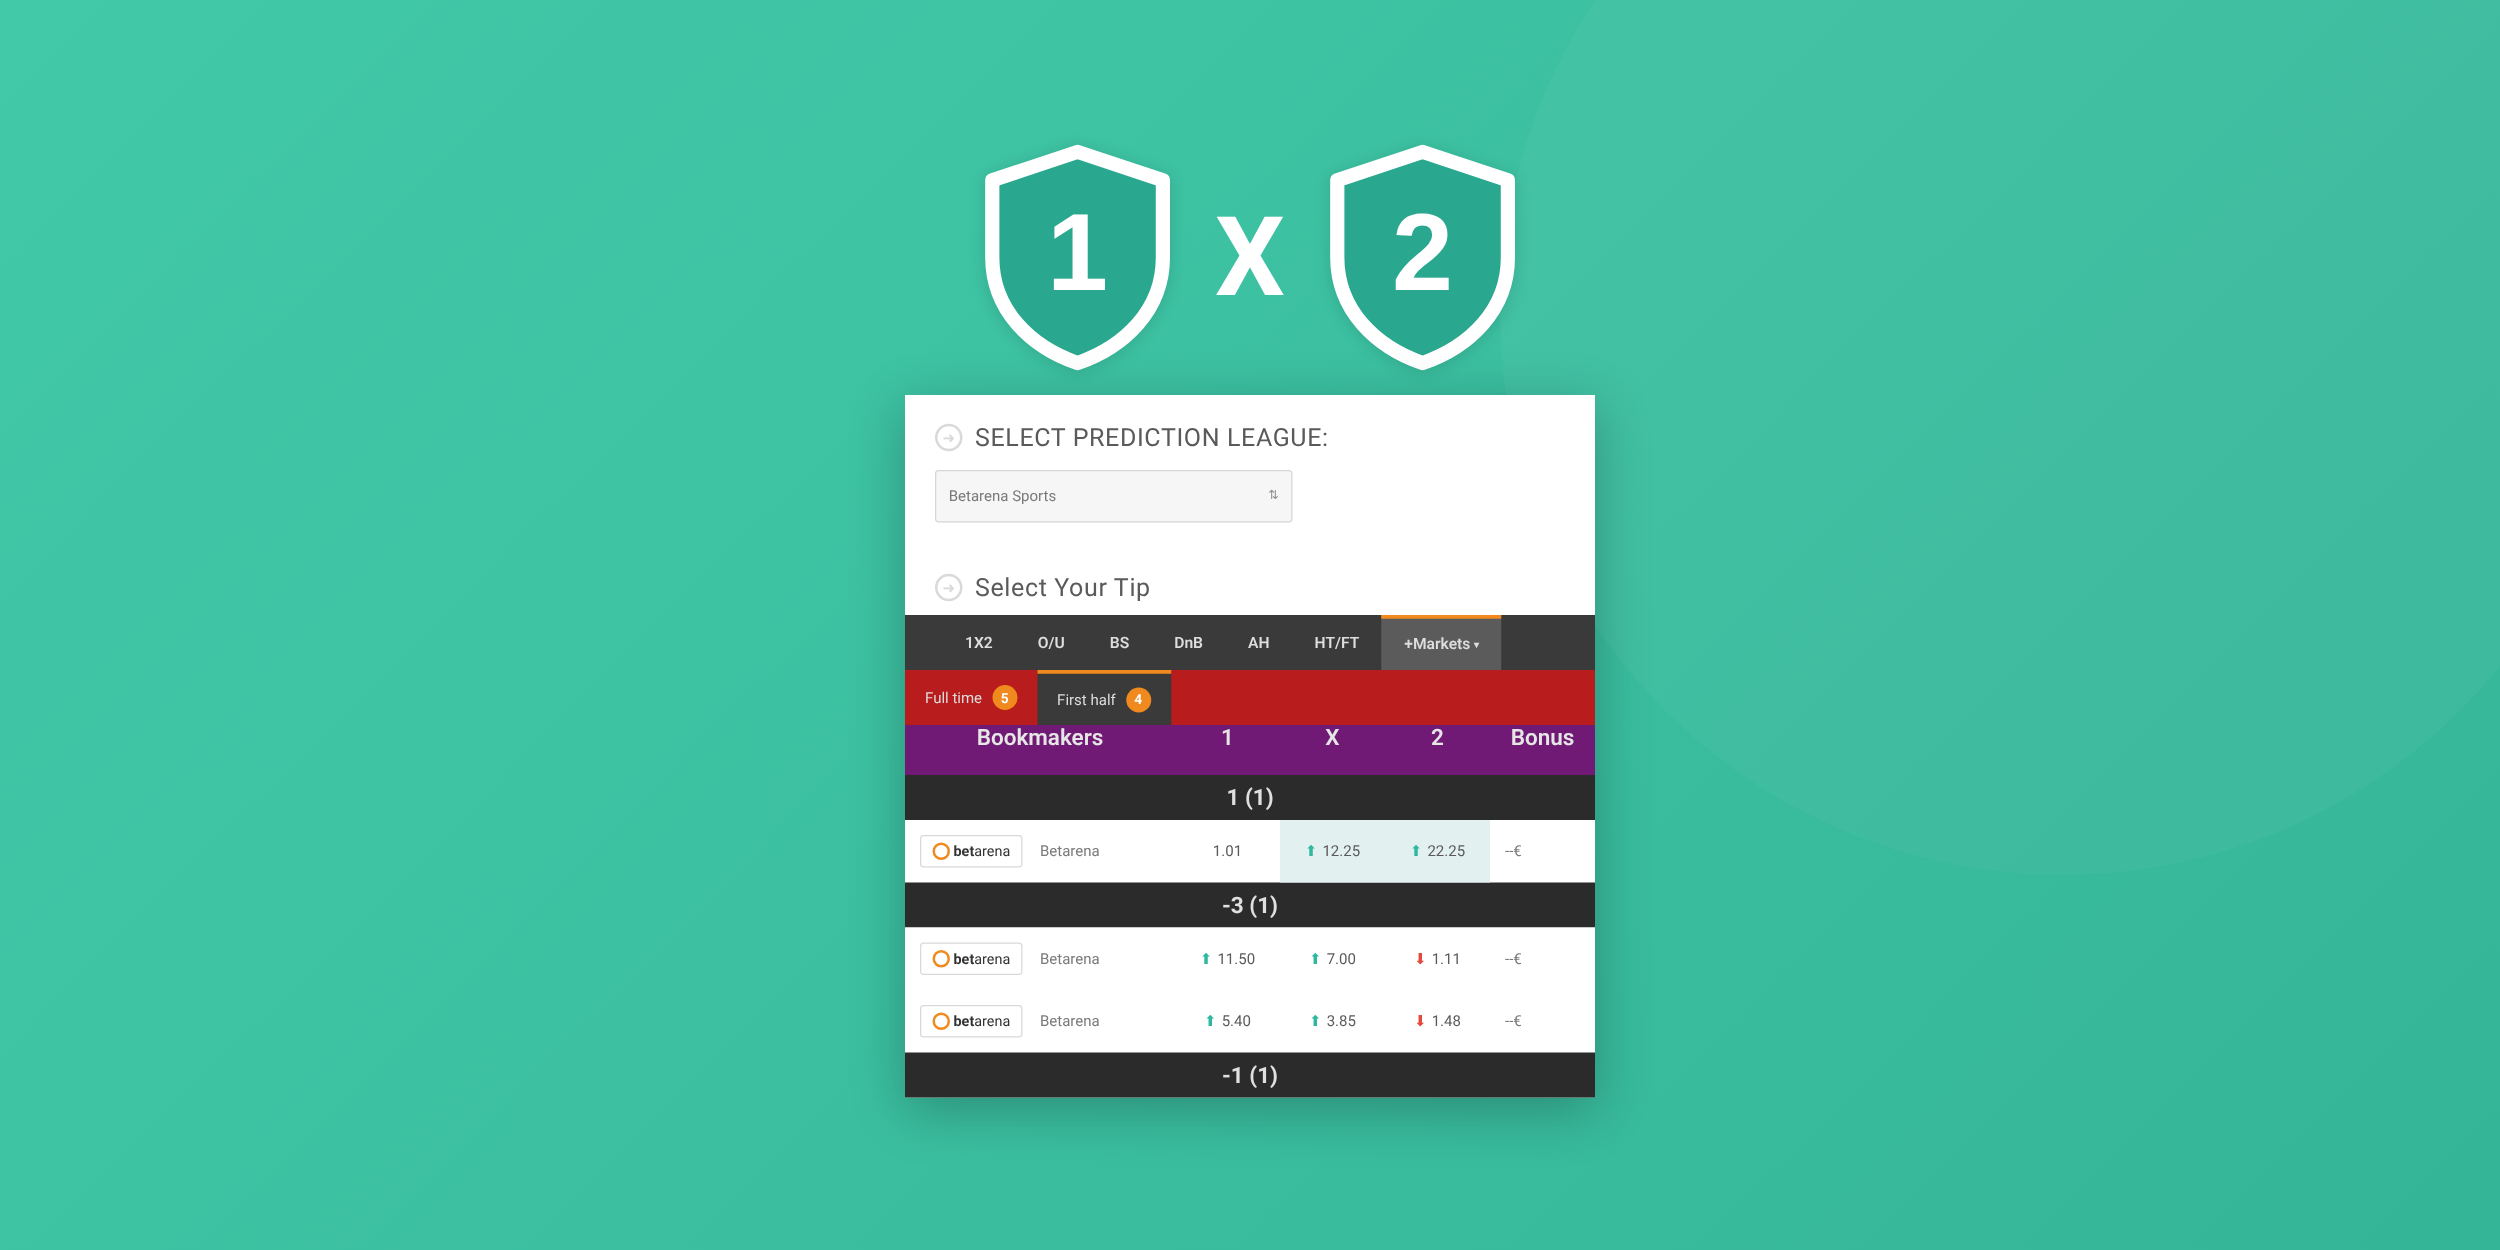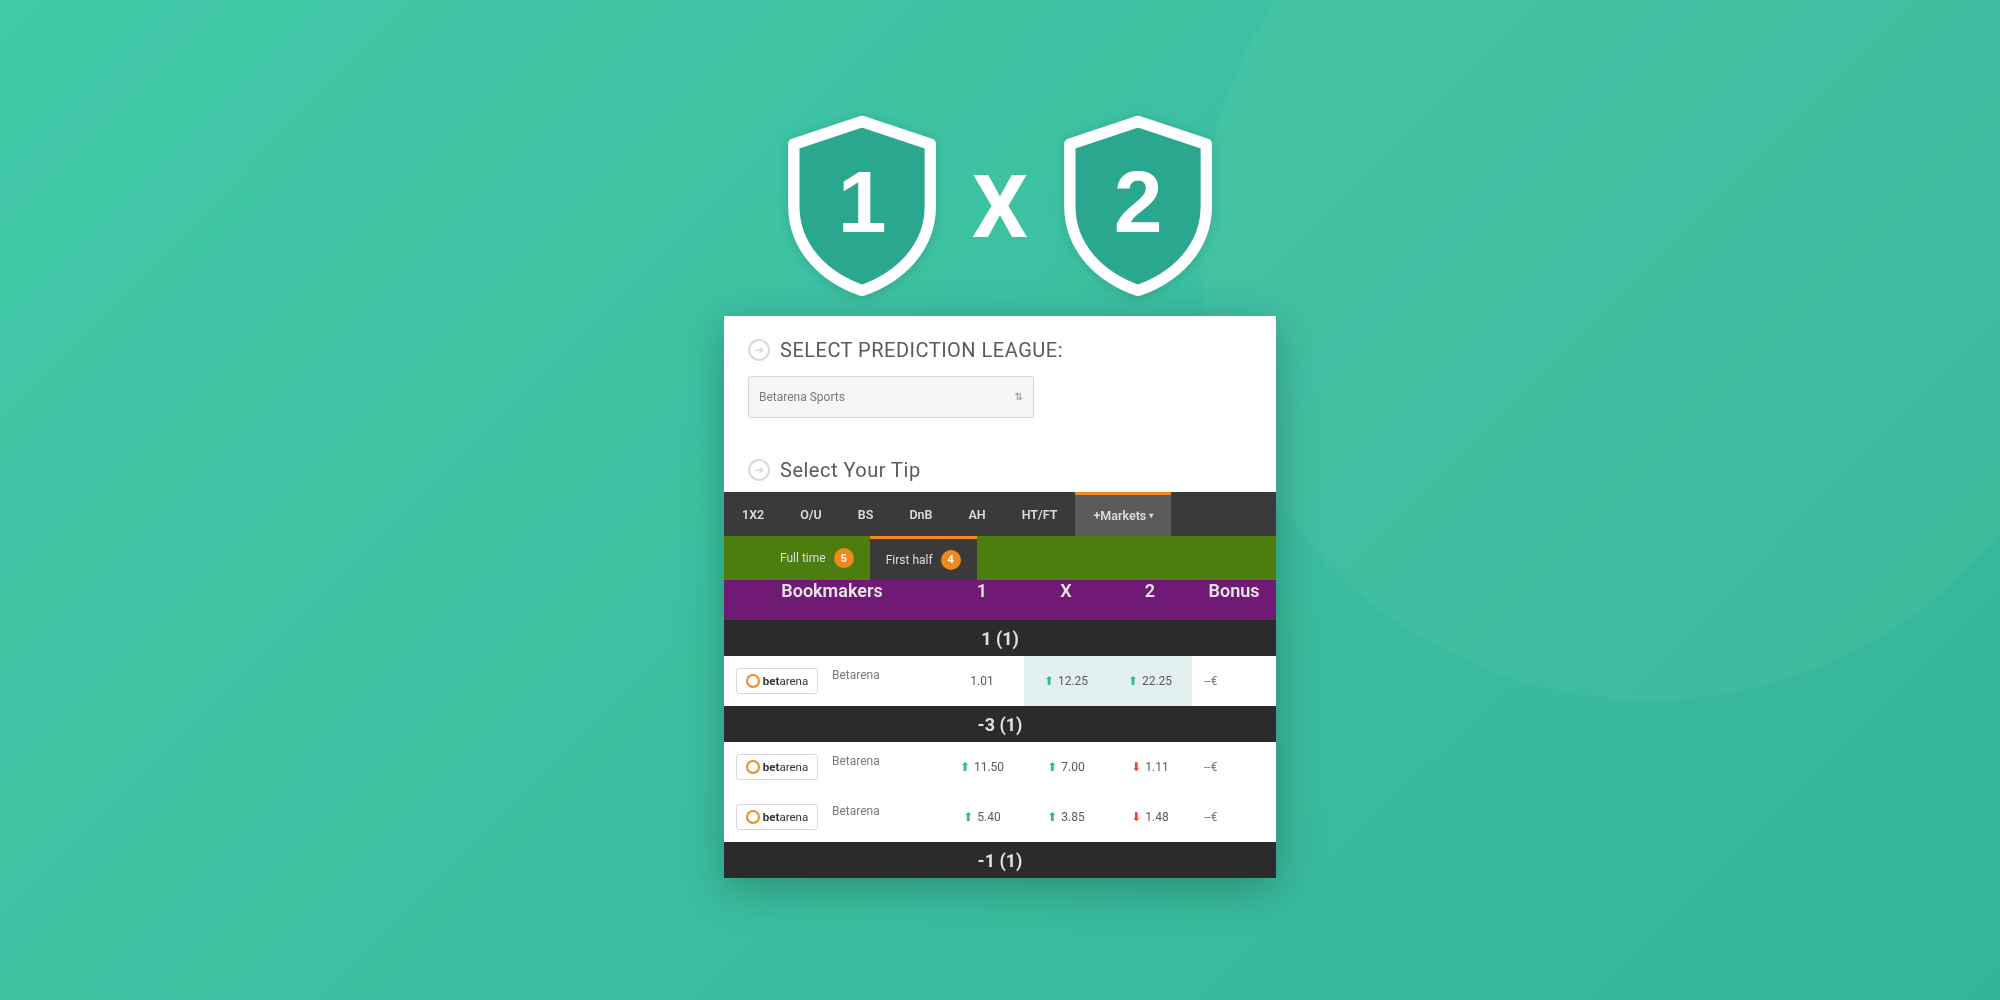--- a/index.html
+++ b/index.html
@@ -84,20 +84,21 @@
     display: flex;
     align-items: center;
     justify-content: space-between;
     cursor: pointer;
   }
   .select .caret { font-size: 10px; color: #8f8f8f; line-height: 1; }
   .tabs-bar {
     background: #3a3a3a;
     display: flex;
     height: 44px;
+    padding-left: 30px;
   }
   .tab {
     color: #ddd;
     font-size: 12.5px;
     font-weight: 600;
     padding: 0 18px;
     display: flex;
     align-items: center;
     cursor: pointer;
     border-right: 0;
@@ -105,24 +106,23 @@
   .tab.markets {
     background: #5b5b5b;
     border-top: 3px solid #f08a1e;
     height: 44px;
   }
   .tab .chev {
     font-size: 8px;
     margin-left: 3px;
   }
   .subtabs {
-    background: #4d7c0f;
+    background: #b91c1c;
     display: flex;
     height: 44px;
-    padding-left: 40px;
   }
   .subtab {
     padding: 0 16px;
     color: #ddd;
     font-size: 12px;
     display: flex;
     align-items: center;
     gap: 8px;
     cursor: pointer;
   }
@@ -167,21 +167,21 @@
   }
   .data-row {
     background: #fff;
     display: flex;
     align-items: center;
     height: 50px;
   }
   .bm-cell {
     flex: 0 0 216px;
     display: flex;
-    align-items: flex-start;
+    align-items: center;
     gap: 14px;
     padding-left: 12px;
   }
   .bm-logo {
     width: 82px;
     height: 26px;
     border: 1px solid #d9d9d9;
     border-radius: 3px;
     background: #fff;
     display: flex;

